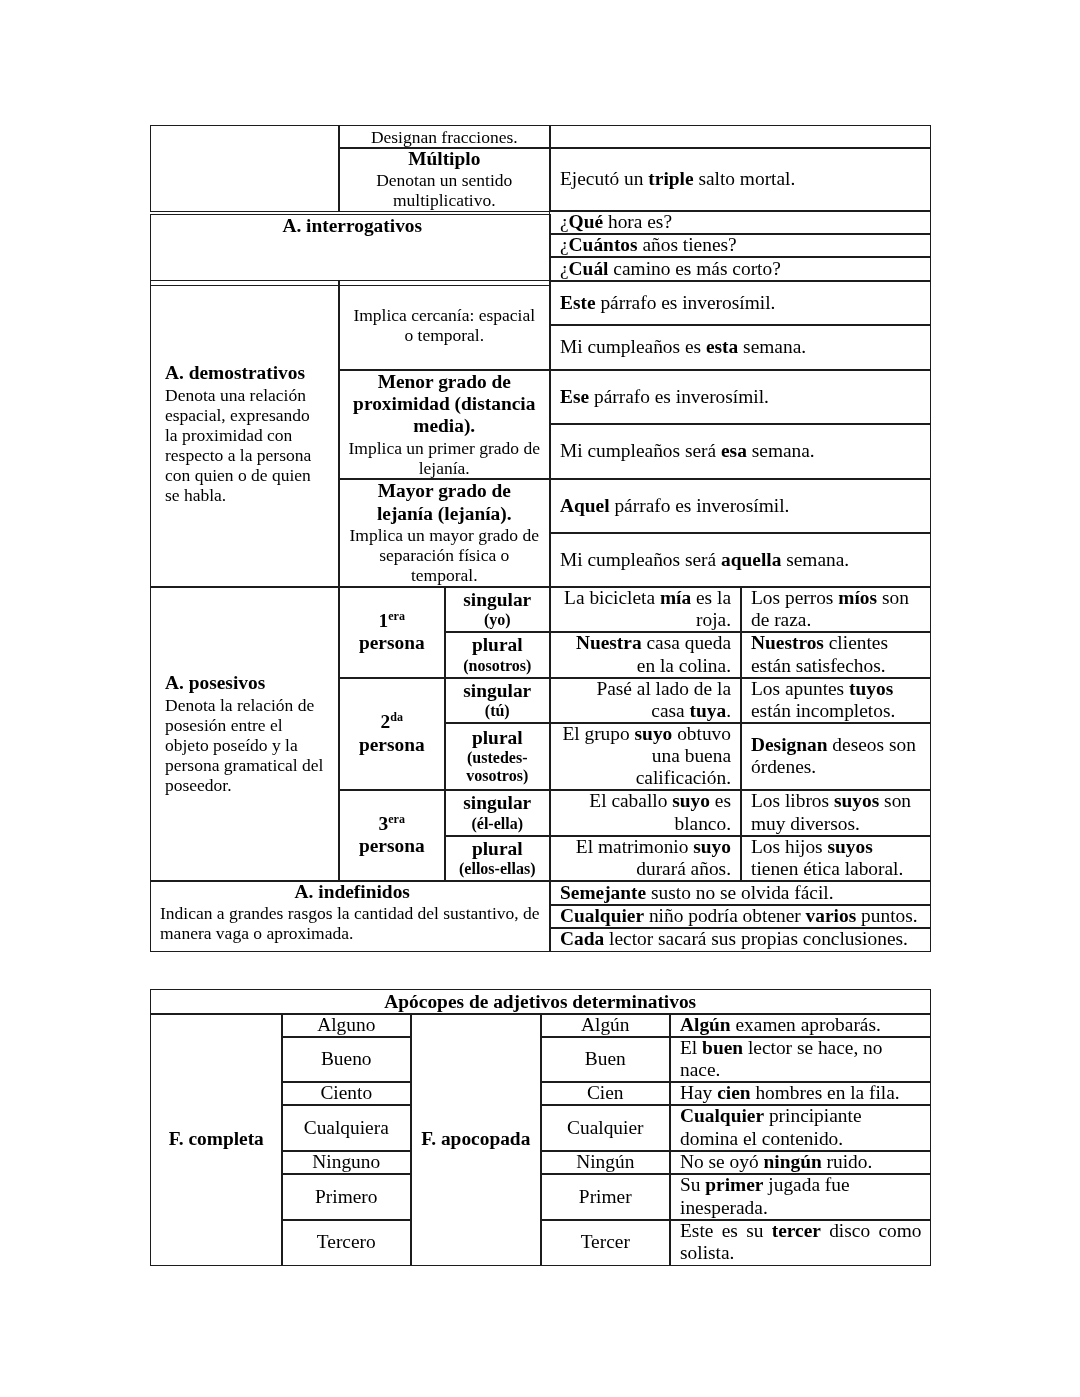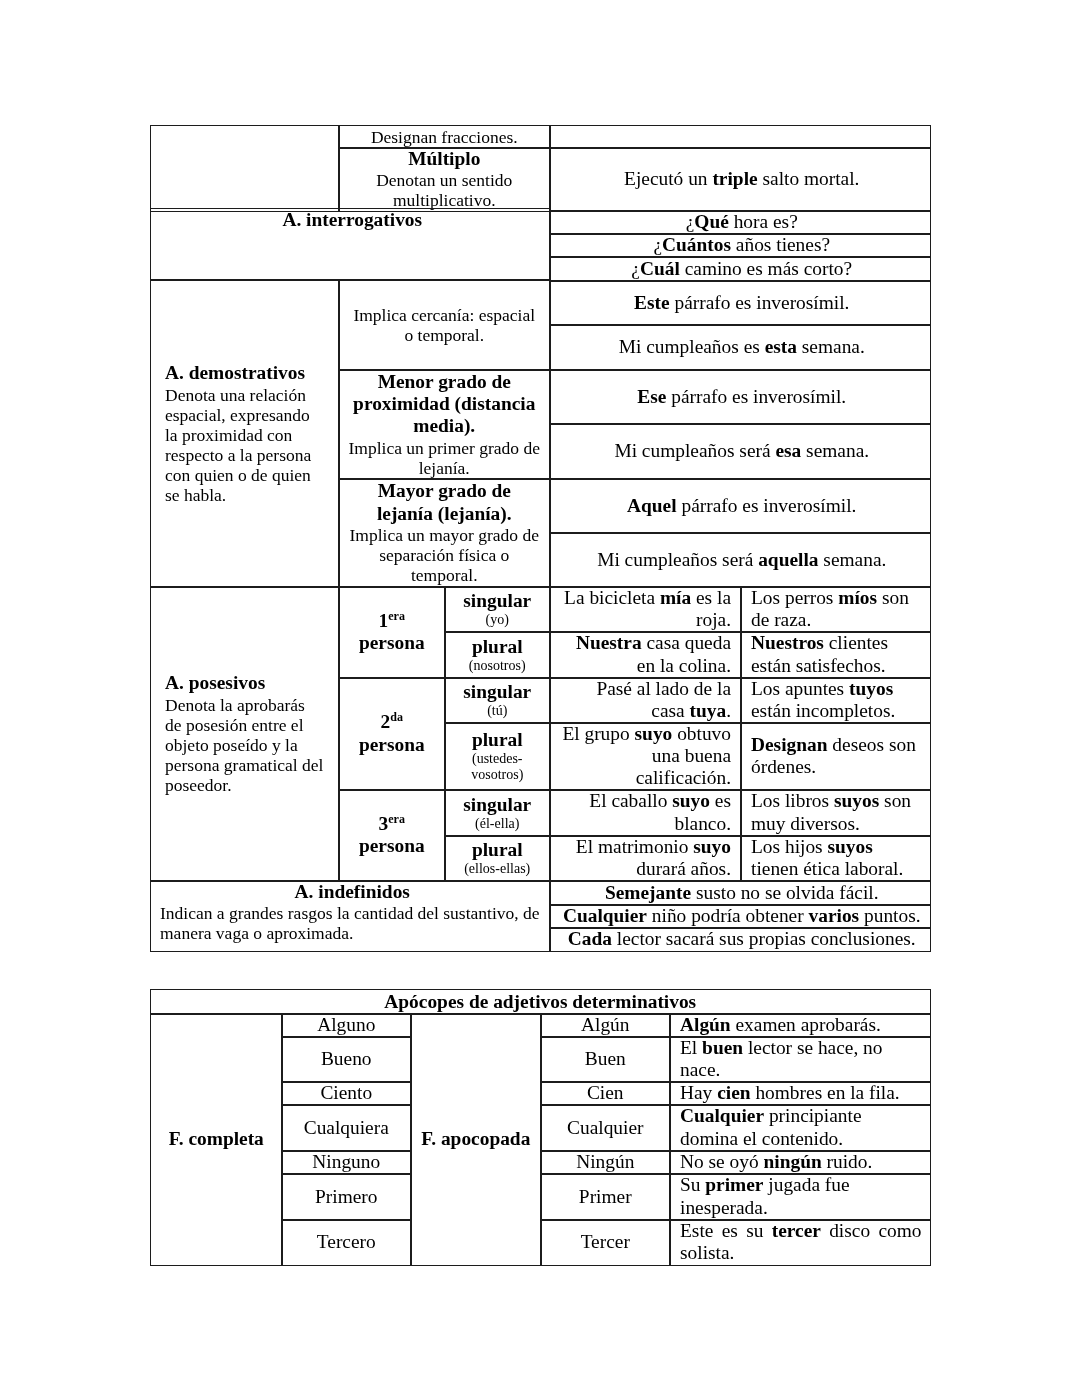--- a/index.html
+++ b/index.html
@@ -5,23 +5,23 @@
   html, body { margin: 0; padding: 0; background: #ffffff; }
   body { width: 1080px; height: 1397px; position: relative; overflow: hidden;
          font-family: "Liberation Serif", "DejaVu Serif", serif; color: #000; }
   .page { position: absolute; left: 0; top: 0; width: 1080px; height: 1386px; background: #fff; }
   .cell { position: absolute; box-sizing: border-box; border: 1.5px solid #1c1c1c;
           display: flex; flex-direction: column; justify-content: center;
           font-size: 19.4px; line-height: 1.15; overflow: hidden; }
   .c { text-align: center; }
   .top { justify-content: flex-start; }
   .sm { font-size: 17.5px; }
-  .par { font-size: 14px; }
+  .par { font-size: 16px; font-weight: bold; }
   .b { font-weight: bold; }
-  .ex   { text-align: center; padding: 0 6px 0 10px; }
+  .ex   { text-align: left; padding: 0 6px 0 10px; }
   .ex1  { text-align: right; padding: 0 9.5px 0 10px; }
   .ex2  { text-align: left; padding: 0 9.5px 0 10px; }
   .ex3  { text-align: left; padding: 0 8px 0 10px; }
   .just { text-align: justify; }
   .mid  { padding: 0 9px; text-align: center; }
   .side { padding: 0 14px; text-align: left; }
   .wide { padding: 0 5px 0 9px; }
   .num  { padding: 0 4px; text-align: center; }
   .fc   { padding: 0 10px; text-align: center; }
   b { font-weight: bold; }
@@ -42,21 +42,21 @@
     <div class="cell" style="left:549px;top:125px;width:381.5px;height:23.5px"></div>
 
     <div class="cell mid" style="left:338px;top:147px;width:212.5px;height:64.5px">
       <div class="b">Múltiplo</div>
       <div class="sm">Denotan un sentido multiplicativo.</div>
     </div>
     <div class="cell ex" style="left:549px;top:147px;width:381.5px;height:64.5px">
       <div>Ejecutó un <b>triple</b> salto mortal.</div>
     </div>
 
-    <div class="cell top wide" style="left:150px;top:208px;width:400.5px;height:71.5px">
+    <div class="cell top wide" style="left:150px;top:214px;width:400.5px;height:71.5px">
       <div class="b c">A. interrogativos</div>
     </div>
     <div class="cell ex" style="left:549px;top:210px;width:381.5px;height:24.5px">
       <div>¿<b>Qué</b> hora es?</div>
     </div>
     <div class="cell ex" style="left:549px;top:233px;width:381.5px;height:24.5px">
       <div>¿<b>Cuántos</b> años tienes?</div>
     </div>
     <div class="cell ex" style="left:549px;top:256px;width:381.5px;height:25.5px">
       <div>¿<b>Cuál</b> camino es más corto?</div>
@@ -93,21 +93,21 @@
     </div>
     <div class="cell ex" style="left:549px;top:478px;width:381.5px;height:55.5px">
       <div><b>Aquel</b> párrafo es inverosímil.</div>
     </div>
     <div class="cell ex" style="left:549px;top:532px;width:381.5px;height:55.5px">
       <div>Mi cumpleaños será <b>aquella</b> semana.</div>
     </div>
 
     <div class="cell side" style="left:150px;top:586px;width:189.5px;height:295.5px">
       <div class="b">A. posesivos</div>
-      <div class="sm">Denota la aprobarás de posesión entre el objeto poseído y la persona gramatical del poseedor.</div>
+      <div class="sm">Denota la relación de posesión entre el objeto poseído y la persona gramatical del poseedor.</div>
     </div>
 
     <div class="cell c b" style="left:338px;top:586px;width:107.5px;height:92.5px">
       <div>1<sup>era</sup></div>
       <div>persona</div>
     </div>
     <div class="cell c b" style="left:338px;top:677px;width:107.5px;height:113.5px">
       <div>2<sup>da</sup></div>
       <div>persona</div>
     </div>

